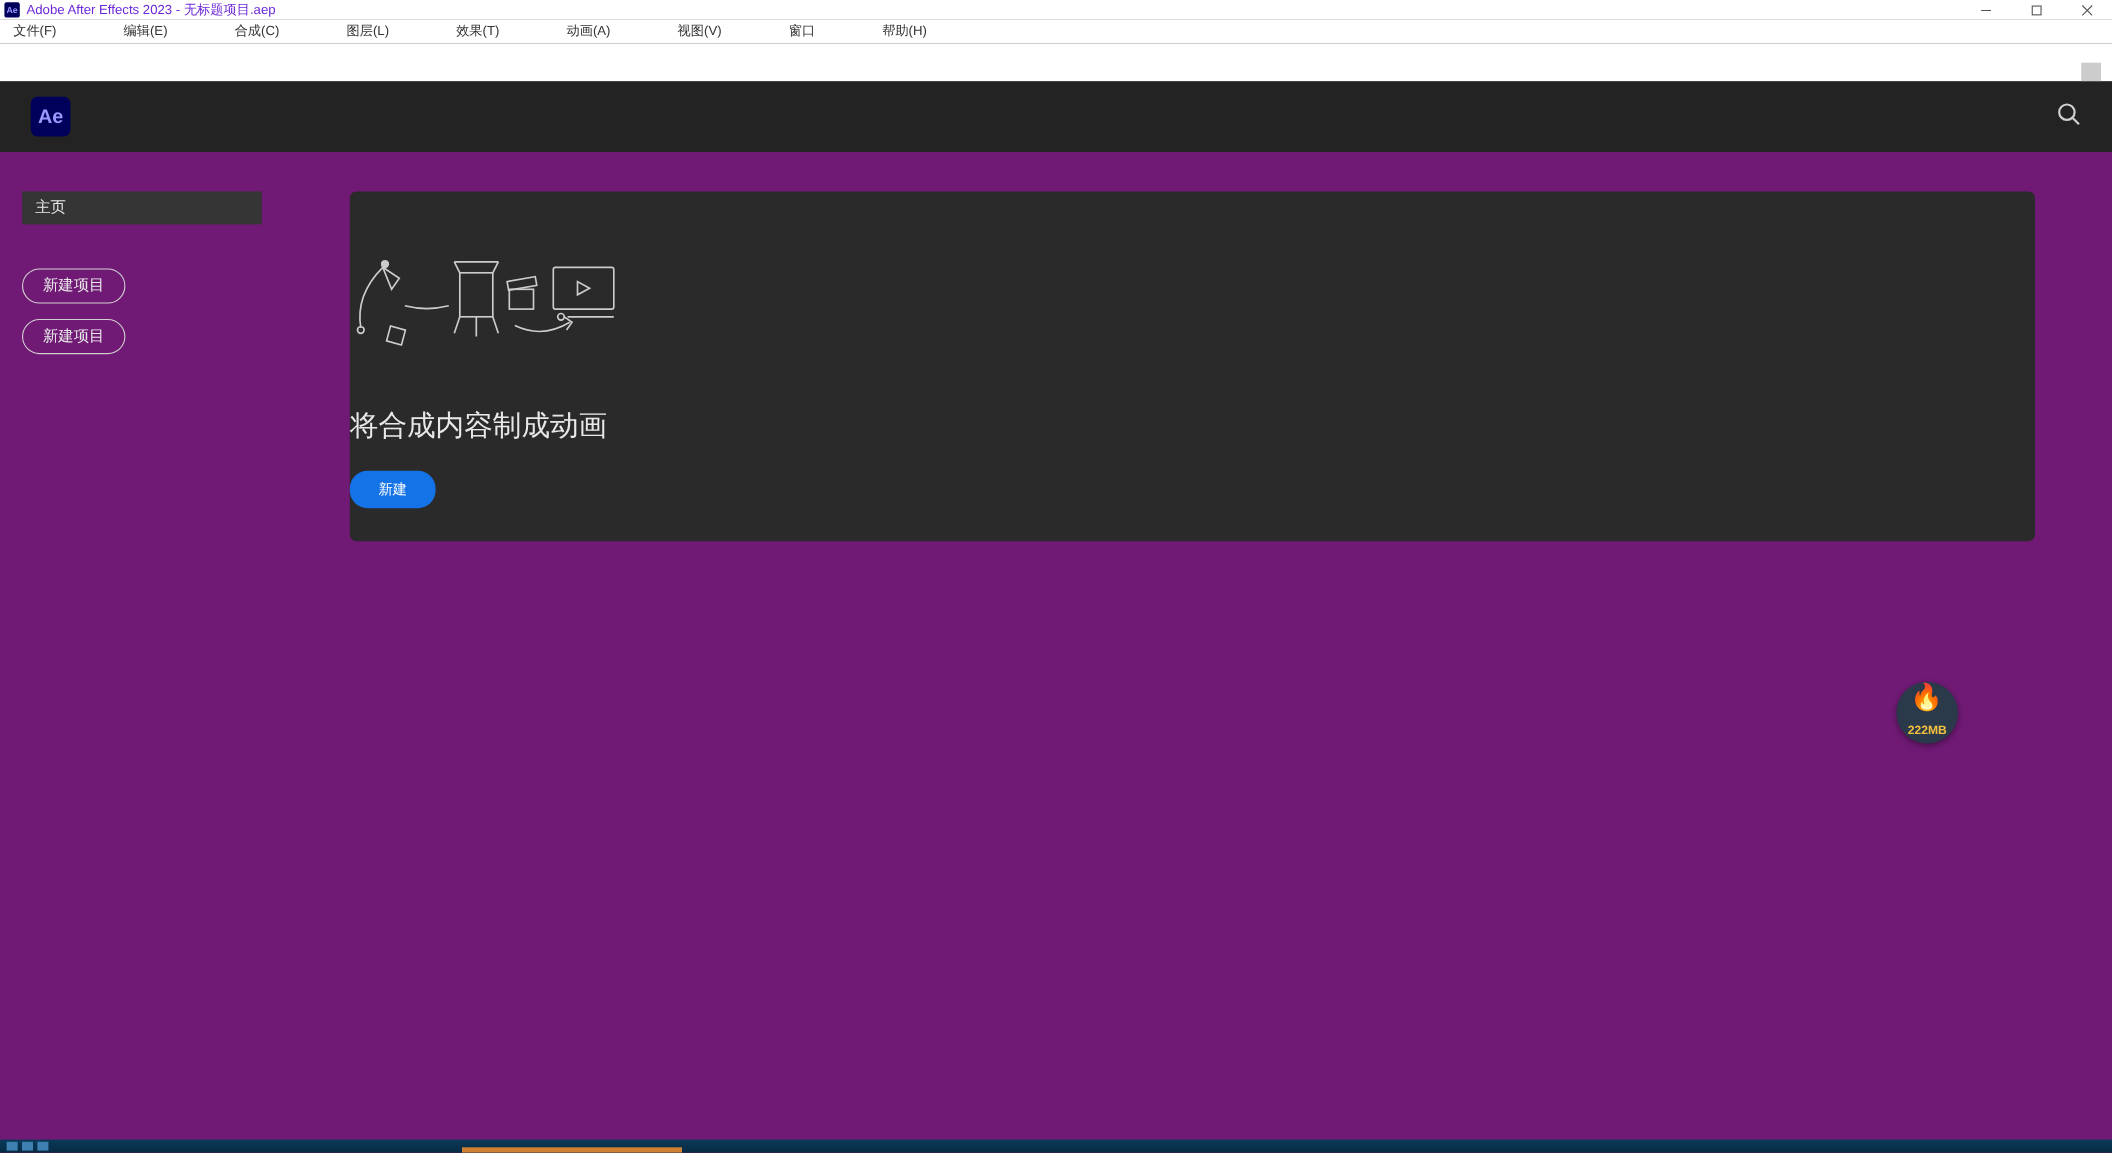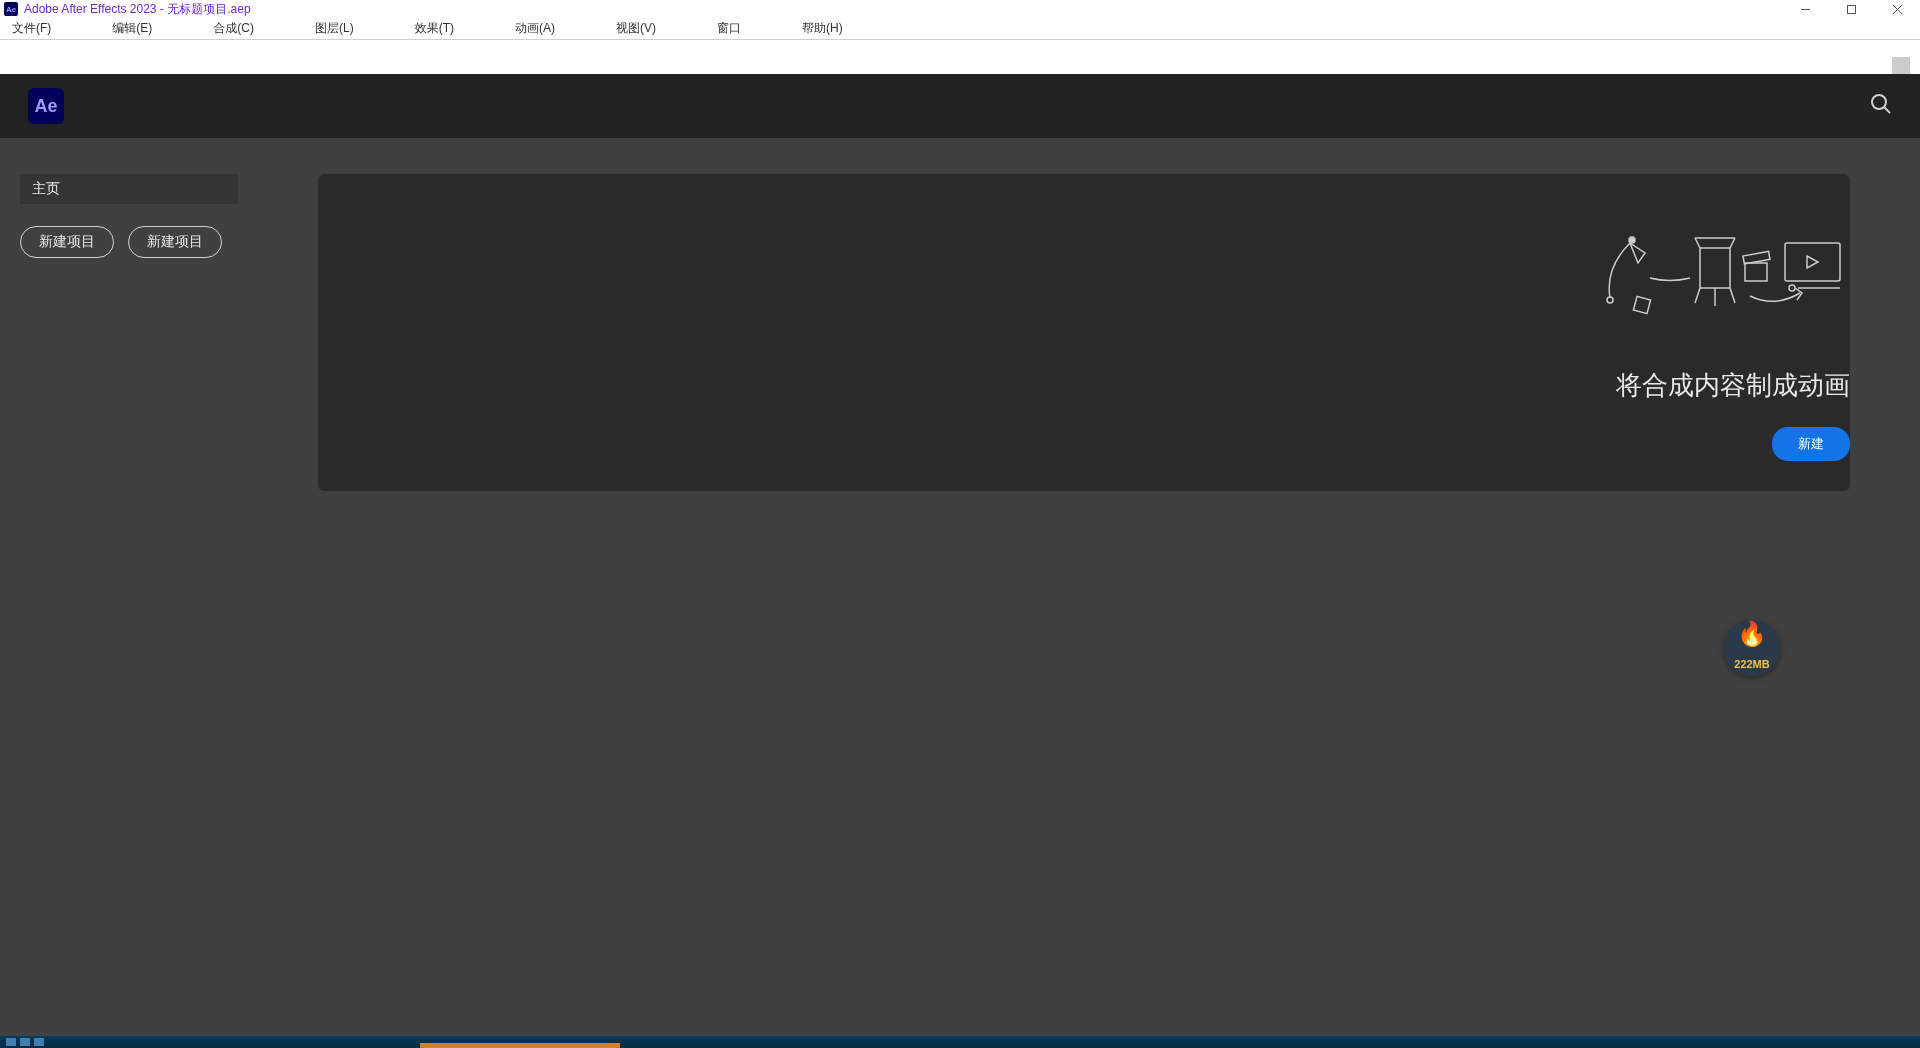--- a/index.html
+++ b/index.html
@@ -108,42 +108,42 @@
     }
     .search-icon-btn {
       position: absolute;
       right: 28px;
       color: #d0d0d0;
       cursor: pointer;
     }
     .content-area {
       display: flex;
       height: calc(100% - 138px);
-      background: #404040;
+      background: #701a75;
       padding-top: 36px;
     }
     .sidebar {
       width: 318px;
       padding-left: 20px;
     }
     .home-tab {
       width: 218px;
       height: 30px;
       background: #353535;
       color: #e8e8e8;
       font-size: 14px;
       display: flex;
       align-items: center;
       padding: 0 12px;
       cursor: pointer;
     }
     .sidebar-buttons {
-      margin-top: 22px;
-      display: flex;
-      flex-direction: row;
+      margin-top: 40px;
+      display: flex;
+      flex-direction: column;
       gap: 14px;
     }
     .pill-button {
       width: fit-content;
       padding: 6px 18px;
       border: 1.5px solid #d0d0d0;
       border-radius: 18px;
       color: #e8e8e8;
       font-size: 14px;
       background: transparent;
@@ -152,21 +152,21 @@
     .main-panel {
       flex: 1;
       padding-right: 70px;
     }
     .welcome-card {
       background: #2a2a2a;
       border-radius: 6px;
       padding: 54px 0 30px 0;
       display: flex;
       flex-direction: column;
-      align-items: flex-end;
+      align-items: flex-start;
     }
     .illustration {
       color: #cccccc;
       margin-bottom: 36px;
     }
     .welcome-heading {
       color: #e8e8e8;
       font-size: 26px;
       font-weight: 400;
       margin-bottom: 24px;

